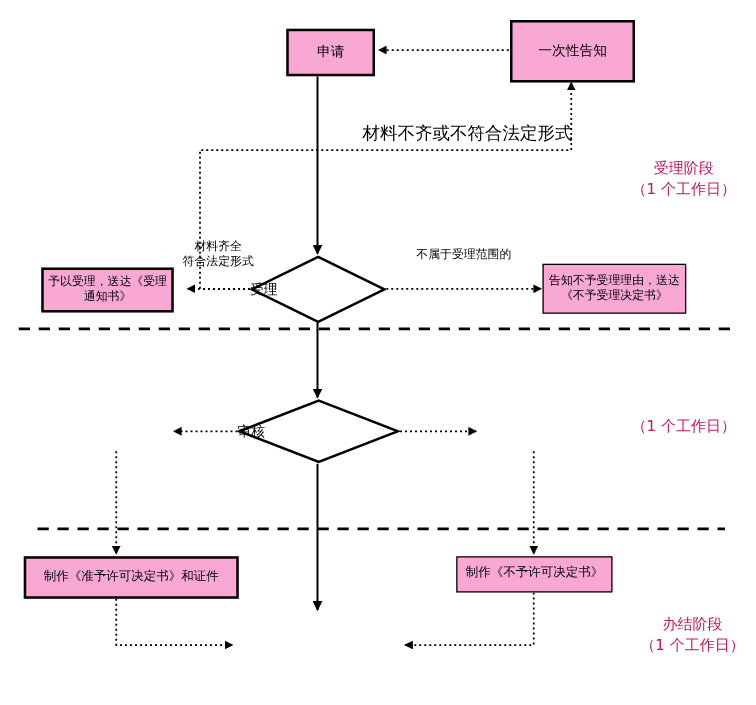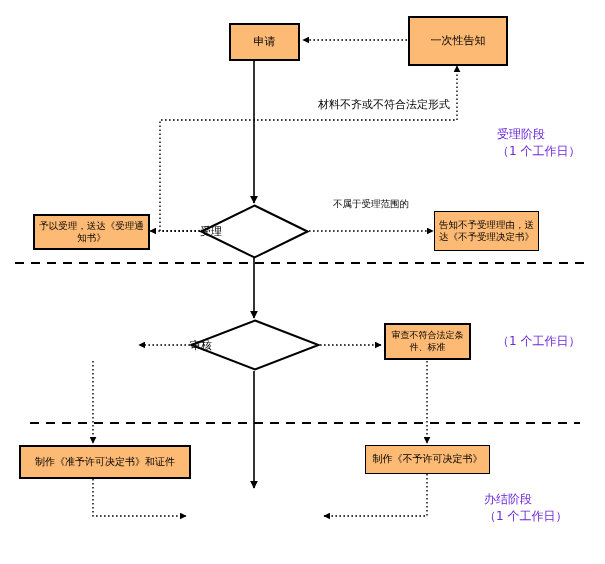--- a/index.html
+++ b/index.html
@@ -22,21 +22,21 @@
     box-sizing: border-box;
     display: flex;
     align-items: center;
     justify-content: center;
     text-align: center;
     color: #000000;
     line-height: 1.25;
   }
   .rect {
     border: 2px solid #000000;
-    background: #fdba74;
+    background: #f9a8d4;
     padding: 2px 3px;
   }
   .rect.thin { border-width: 1.5px; }
   .diamond-wrap {
     position: absolute;
   }
   .diamond-wrap svg {
     position: absolute;
     left: 0;
     top: 0;
@@ -53,22 +53,22 @@
   }
   .edge-label {
     position: absolute;
     color: #000000;
     text-align: center;
     line-height: 1.3;
     white-space: nowrap;
   }
   .stage-label {
     position: absolute;
-    color: #6d28d9;
-    text-align: left;
+    color: #be185d;
+    text-align: center;
     line-height: 1.45;
     white-space: nowrap;
   }
   .svg-layer {
     position: absolute;
     left: 0; top: 0;
     width: 605px;
     height: 564px;
     pointer-events: none;
   }
@@ -120,76 +120,77 @@
   </svg>
 
   <div class="node rect" style="left:229px; top:23px; width:71px; height:38px; font-size:11px;">
     <span>申请</span>
   </div>
 
   <div class="node rect" style="left:408px; top:16px; width:100px; height:50px; font-size:11px;">
     <span>一次性告知</span>
   </div>
 
-  <div class="edge-label" style="left:290px; top:98px; font-size:11px;margin-left:28px;">
+  <div class="edge-label" style="left:290px; top:98px; font-size:14px;">
     <span>材料不齐或不符合法定形式</span>
   </div>
 
   <div class="diamond-wrap" style="left:200px; top:204px; width:109px; height:55px;">
     <svg width="109" height="55" viewBox="0 0 109 55">
       <polygon points="54.5,1.5 107.5,27.5 54.5,53.5 1.5,27.5" fill="#ffffff" stroke="#000000" stroke-width="2"></polygon>
     </svg>
     <div class="diamond-label" style="font-size:11px;">
       <span>受理</span>
     </div>
   </div>
 
-  <div class="node rect" style="left:33px; top:214px; width:117px; height:36px; font-size:9.5px;">
+  <div class="node rect" style="left:33px; top:214px; width:106px; height:36px; font-size:9.5px;">
     <span>予以受理，送达《受理通知书》</span>
   </div>
 
+  <div class="edge-label" style="left:146px; top:192px; font-size:9.5px;">
+    <div>材料齐全</div>
+    <div>符合法定形式</div>
+  </div>
 
   <div class="edge-label" style="left:333px; top:198px; font-size:9.5px;">
     <span>不属于受理范围的</span>
   </div>
 
-  <div class="node rect thin" style="left:434px; top:211px; width:105px; height:40px; font-size:9.5px;">
+  <div class="node rect thin" style="left:434px; top:211px; width:115px; height:40px; font-size:9.5px;">
     <span>告知不予受理理由，送达《不予受理决定书》</span>
   </div>
 
   <div class="stage-label" style="left:497px; top:126px; width:100px; font-size:12px;">
     <div>受理阶段</div>
     <div>（1 个工作日）</div>
   </div>
 
   <div class="diamond-wrap" style="left:190px; top:319px; width:130px; height:52px;">
     <svg width="130" height="52" viewBox="0 0 130 52">
       <polygon points="65,1.5 128.5,26 65,50.5 1.5,26" fill="#ffffff" stroke="#000000" stroke-width="2"></polygon>
     </svg>
     <div class="diamond-label" style="font-size:11px;">
       <span>审核</span>
     </div>
   </div>
 
 
-  <div class="node rect" style="left:384px; top:323px; width:87px; height:37px; font-size:9px;">
-    <span>审查不符合法定条件、标准</span>
-  </div>
 
   <div class="stage-label" style="left:497px; top:333px; width:100px; font-size:12px;">
     <div>（1 个工作日）</div>
   </div>
 
   <div class="node rect thin" style="left:365px; top:445px; width:125px; height:29px; font-size:10px;">
     <span>制作《不予许可决定书》</span>
   </div>
 
   <div class="node rect" style="left:19px; top:445px; width:172px; height:34px; font-size:10px;">
     <span>制作《准予许可决定书》和证件</span>
   </div>
 
 
-  <div class="stage-label" style="left:484px; top:491px; width:100px; font-size:12px;">
+  <div class="stage-label" style="left:504px; top:491px; width:100px; font-size:12px;">
     <div>办结阶段</div>
     <div>（1 个工作日）</div>
   </div>
 
 </div>
 
 </body></html>

